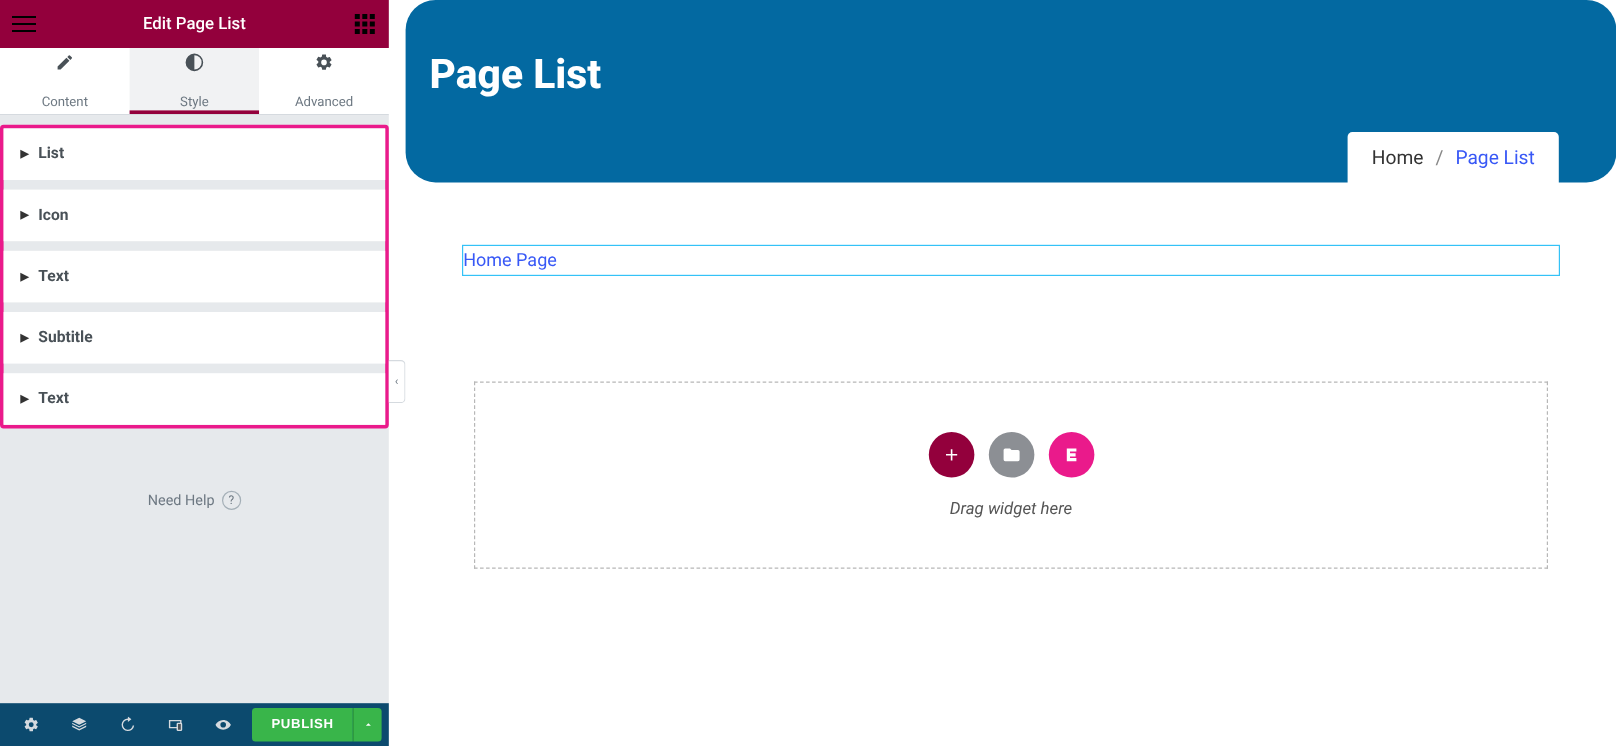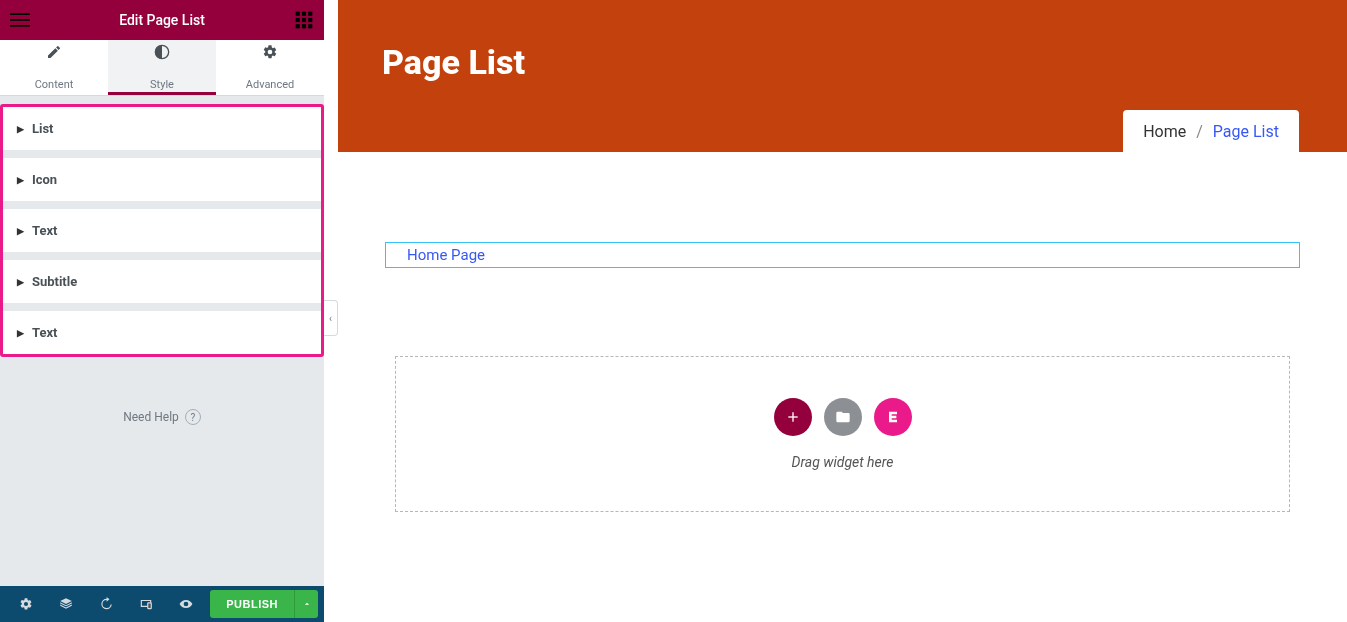--- a/index.html
+++ b/index.html
@@ -166,23 +166,24 @@
   
   .canvas{
     position:absolute;
     left:338px; top:0;
     right:0;
     height:622px;
     background:#fff;
   }
   .hero{
     height:152px;
-    background:#c2410c;
+    background:#0369a1;
     position:relative;
-    padding-left:44px;
+    padding-left:20px;
+    border-radius:25px;
   }
   .hero h1{
     color:#fff;
     font-size:34px;
     font-weight:800;
     padding-top:42px;
   }
   .breadcrumb-box{
     position:absolute;
     right:48px;
@@ -193,23 +194,23 @@
     font-size:16px;
     color:#333;
     display:flex;
     gap:10px;
     align-items:center;
   }
   .breadcrumb-box .sep{color:#888;}
   .breadcrumb-box .current{color:#3858f6;}
 
   .widget-highlight{
-    margin:90px 47px 0 47px;
+    margin:52px 47px 0 47px;
     border:1px solid #34c2f7;
-    padding:3px 21px;
+    padding:3px 0;
     font-size:15px;
     color:#3858f6;
   }
 
   .drop-zone{
     margin:88px 57px 0 57px;
     height:156px;
     border:1px dashed #b7b7b7;
     display:flex;
     flex-direction:column;

